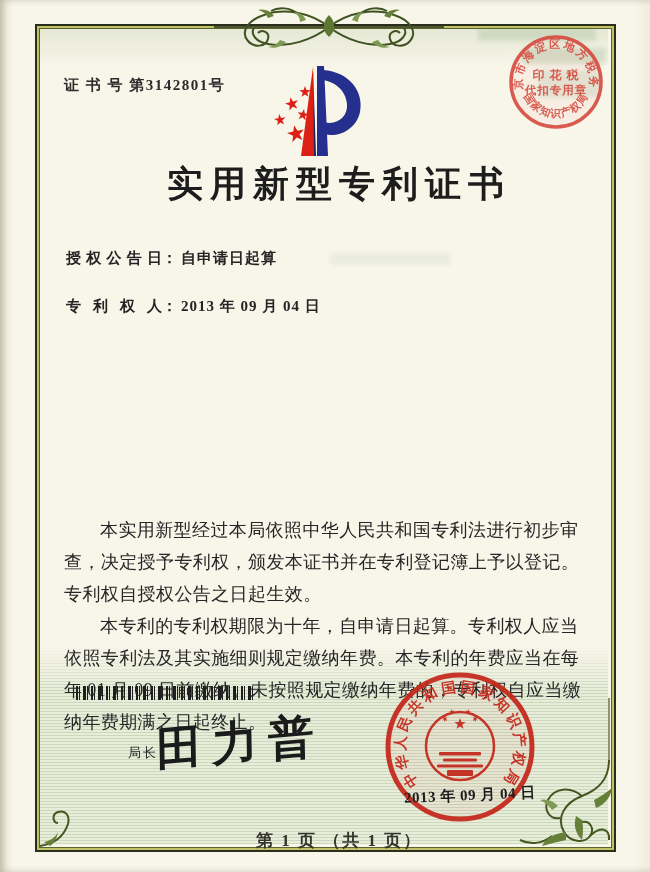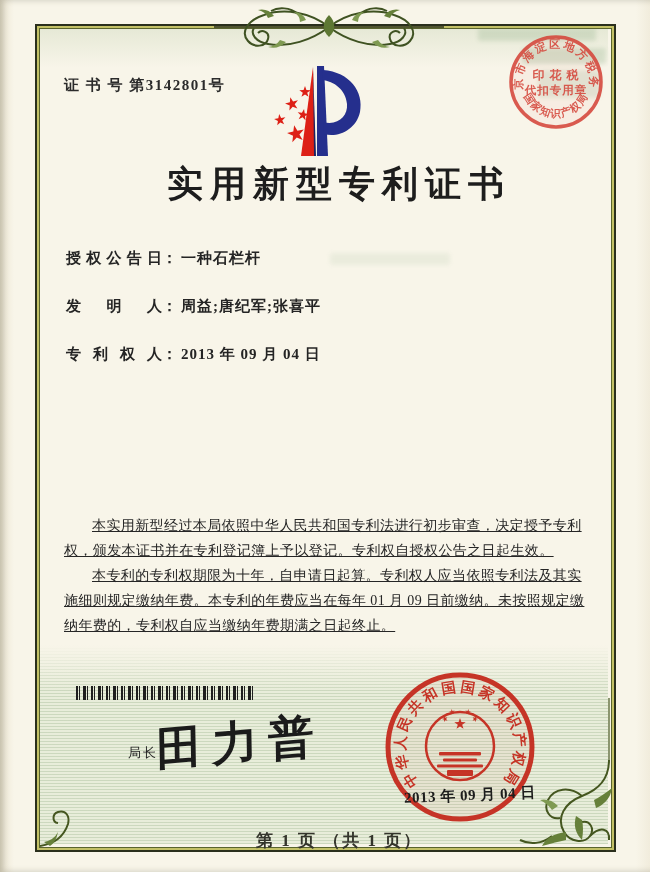--- a/index.html
+++ b/index.html
@@ -52,21 +52,21 @@
   }
   
   .fields{position:absolute;left:66px;top:248px;width:500px;}
   .row{margin-bottom:27px;font-size:15px;font-weight:600;line-height:21px;white-space:nowrap;}
   .f-label{display:inline-block;width:96px;text-align:justify;text-align-last:justify;}
   .f-colon{display:inline-block;margin-right:4px;}
   .f-value{letter-spacing:1px;}
   
   .body-text{
     position:absolute;left:64px;top:514px;width:526px;
-    font-size:14px;line-height:1.78;letter-spacing:.4px;color:#262626;font-weight:500;text-decoration:underline;
+    font-size:18px;line-height:1.78;letter-spacing:.4px;color:#262626;font-weight:500;
   }
   .body-text p{margin:0;text-indent:2em;}
   
   .barcode{
     position:absolute;left:76px;top:686px;width:177px;height:14px;
     background:repeating-linear-gradient(90deg,
       #1f1f1f 0 2px,transparent 2px 3px,
       #1f1f1f 3px 4px,transparent 4px 7px,
       #1f1f1f 7px 10px,transparent 10px 11px,
       #1f1f1f 11px 12px,transparent 12px 15px);
@@ -179,24 +179,21 @@
     <text x="58" y="70" font-size="11.5" font-weight="700" fill="#d5453a" text-anchor="middle" letter-spacing="1">代扣专用章</text>
     <text font-size="10.5" font-weight="700" fill="#d5453a" letter-spacing="1">
       <textPath href="#taxBottom" startOffset="50%" text-anchor="middle">国家知识产权局</textPath>
     </text>
   </svg>
 
   <div class="title">实用新型专利证书</div>
 
   <div class="fields">
     <div class="row">
-      <span class="f-label">授权公告日</span><span class="f-colon">：</span><span class="f-value">一种石栏杆</span>
-    </div>
-    <div class="row">
-      <span class="f-label">发明人</span><span class="f-colon">：</span><span class="f-value">周益;唐纪军;张喜平</span>
+      <span class="f-label">授权公告日</span><span class="f-colon">：</span><span class="f-value">自申请日起算</span>
     </div>
     <div class="row">
       <span class="f-label">专利权人</span><span class="f-colon">：</span><span class="f-value">2013 年 09 月 04 日</span>
     </div>
   </div>
 
   <div class="body-text">
     <p>本实用新型经过本局依照中华人民共和国专利法进行初步审查，决定授予专利权，颁发本证书并在专利登记簿上予以登记。专利权自授权公告之日起生效。</p>
     <p>本专利的专利权期限为十年，自申请日起算。专利权人应当依照专利法及其实施细则规定缴纳年费。本专利的年费应当在每年 01 月 09 日前缴纳。未按照规定缴纳年费的，专利权自应当缴纳年费期满之日起终止。</p>
   </div>

